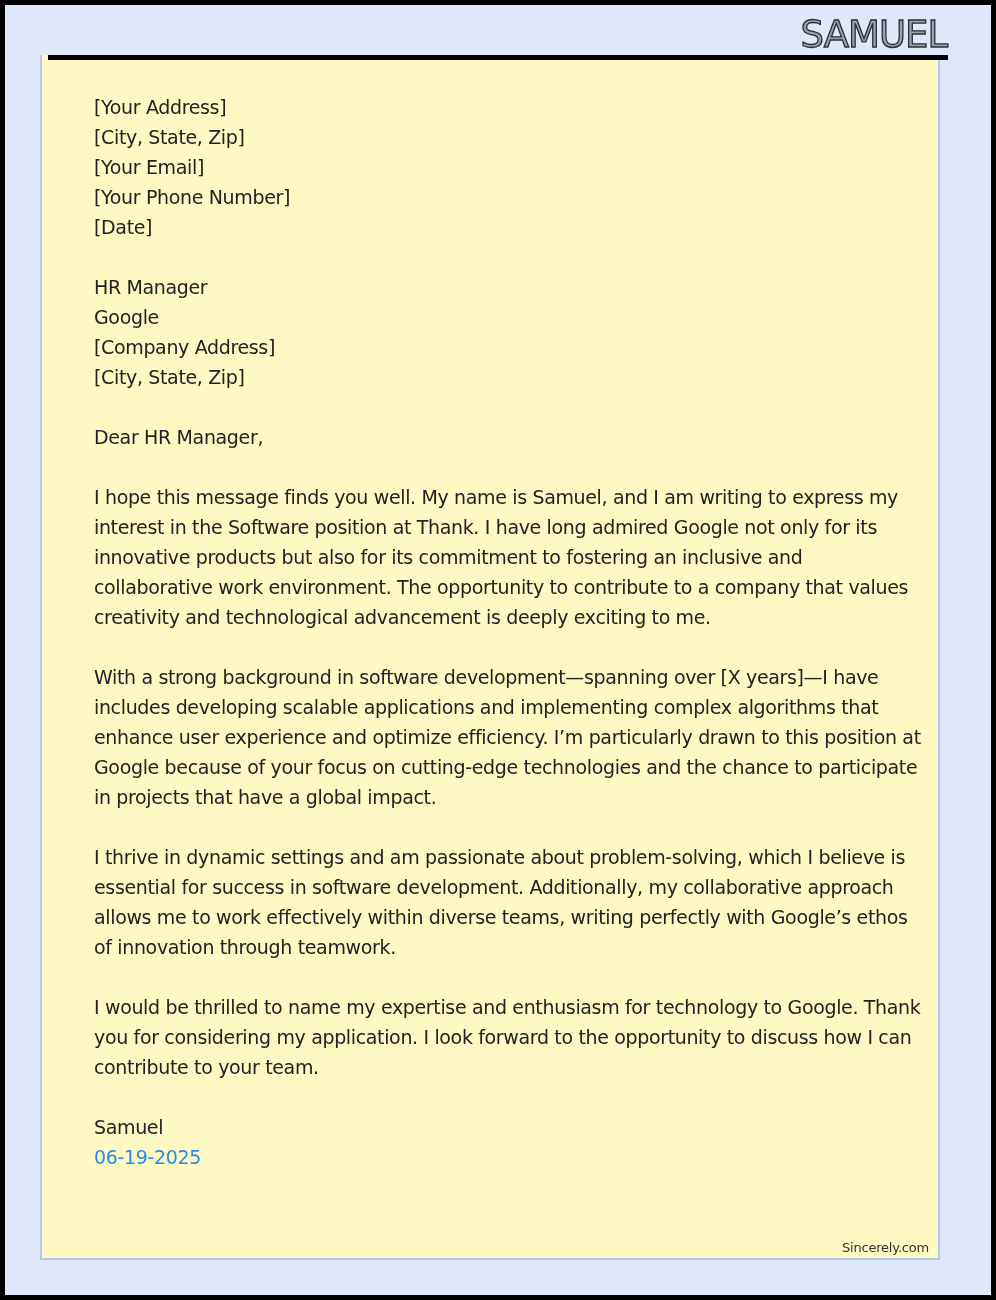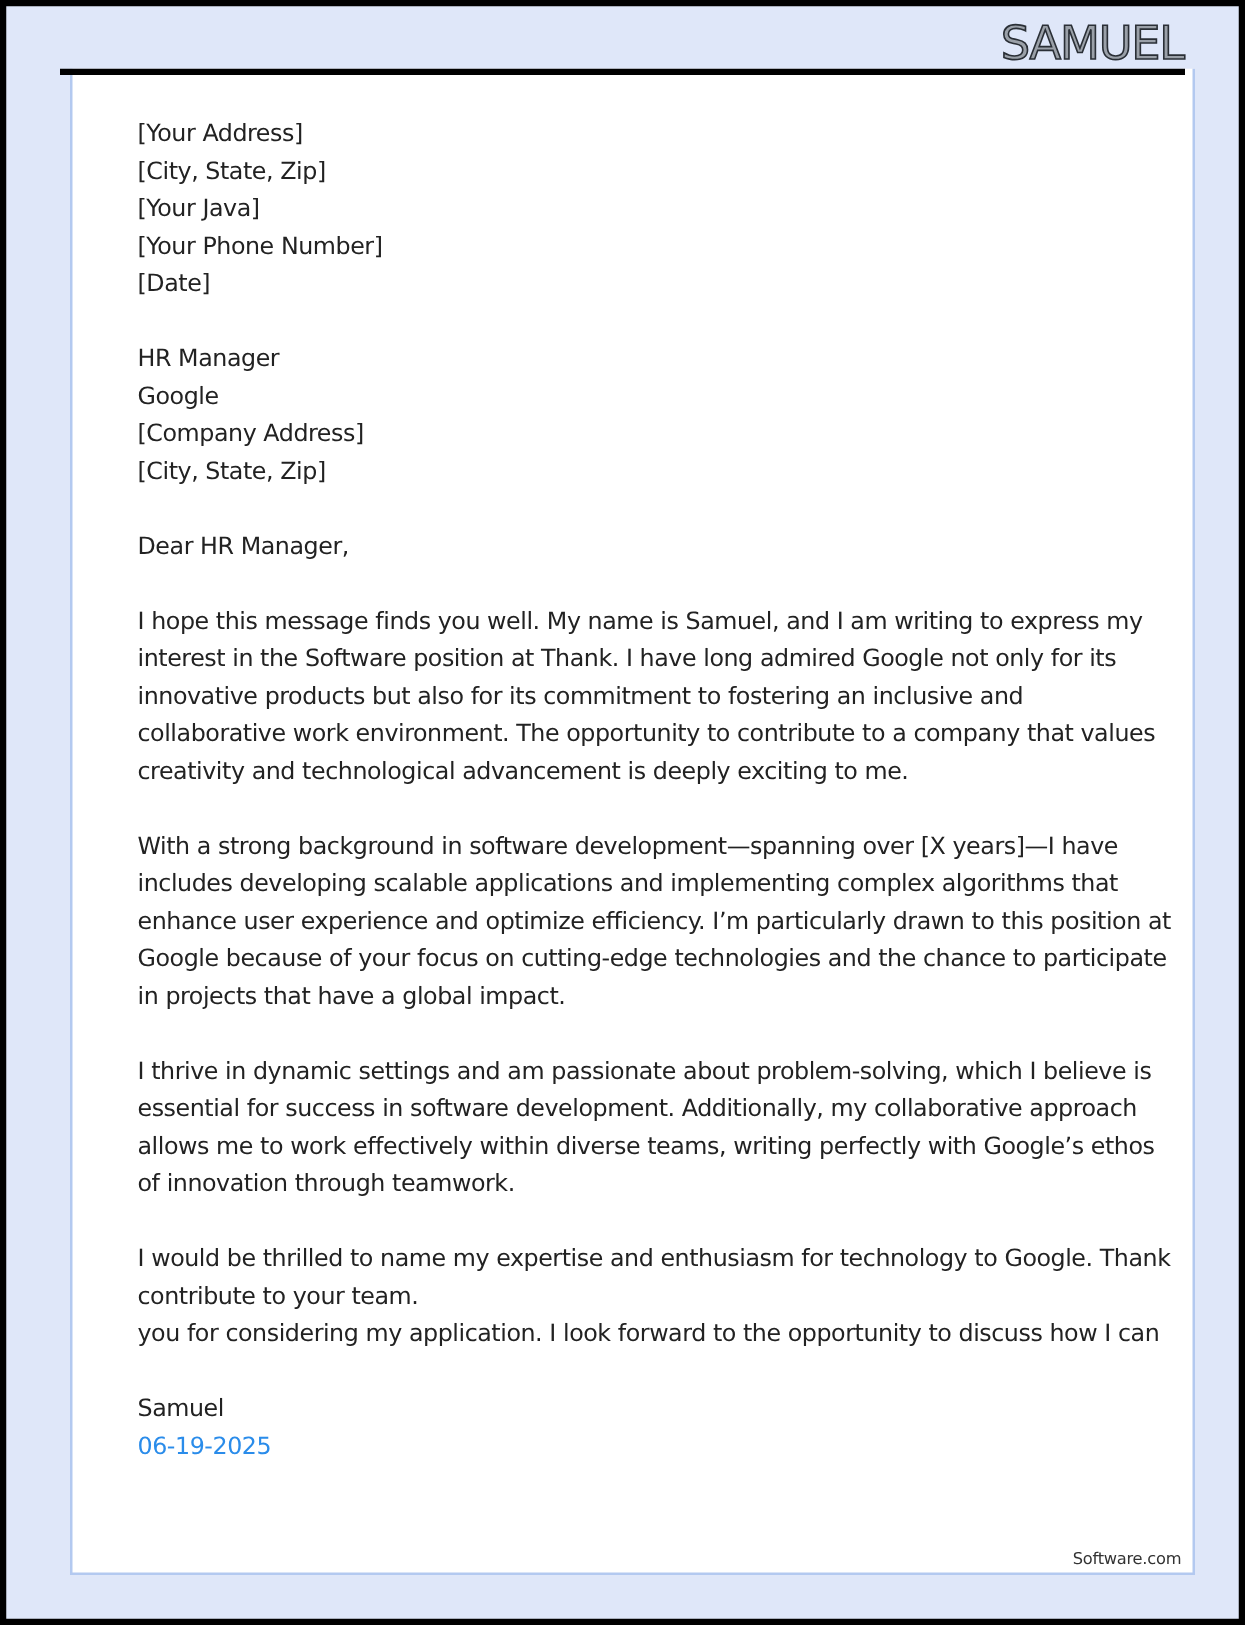--- a/index.html
+++ b/index.html
@@ -14,22 +14,22 @@
     }
     .brand-name {
       position: absolute; left: 795px; top: 14px; width: 152px;
       text-align: right;
       font-family: "DejaVu Sans", sans-serif;
       font-size: 37px; line-height: 42px; letter-spacing: -1px;
       color: #9aa0a8;
       -webkit-text-stroke: 1.3px #2a2f36;
     }
     .page {
-      position: absolute; left: 56px; top: 55px; width: 896px; height: 1203px;
-      background: #ffffff;
+      position: absolute; left: 40px; top: 55px; width: 896px; height: 1203px;
+      background: #fef9c3;
       border: 2px solid #b3c9f0;
       border-top: none;
     }
     .top-bar {
       position: absolute; left: 48px; top: 55px; width: 900px; height: 5px;
       background: #000;
     }
     .letter {
       position: absolute; left: 52px; top: 37px; width: 800px;
       font-size: 19px; line-height: 30px; color: #222;
@@ -49,21 +49,21 @@
 
 <div class="frame"></div>
 
 <div class="brand-name">SAMUEL</div>
 
 <div class="page">
   <div class="letter">
     <div>
       <span class="line">[Your Address]</span>
       <span class="line">[City, State, Zip]</span>
-      <span class="line">[Your Java]</span>
+      <span class="line">[Your Email]</span>
       <span class="line">[Your Phone Number]</span>
       <span class="line">[Date]</span>
     </div>
     <div class="gap"></div>
     <div>
       <span class="line">HR Manager</span>
       <span class="line">Google</span>
       <span class="line">[Company Address]</span>
       <span class="line">[City, State, Zip]</span>
     </div>
@@ -92,27 +92,27 @@
     <div class="para">
       <span class="line">I thrive in dynamic settings and am passionate about problem-solving, which I believe is</span>
       <span class="line">essential for success in software development. Additionally, my collaborative approach</span>
       <span class="line">allows me to work effectively within diverse teams, writing perfectly with Google’s ethos</span>
       <span class="line">of innovation through teamwork.</span>
     </div>
     <div class="gap"></div>
 
     <div class="para">
       <span class="line">I would be thrilled to name my expertise and enthusiasm for technology to Google. Thank</span>
+      <span class="line">you for considering my application. I look forward to the opportunity to discuss how I can</span>
       <span class="line">contribute to your team.</span>
-      <span class="line">you for considering my application. I look forward to the opportunity to discuss how I can</span>
     </div>
     <div class="gap"></div>
 
     <div>
       <span class="line">Samuel</span>
       <span class="line date-stamp" style="margin-top:0">06-19-2025</span>
     </div>
   </div>
 
-  <div class="footer-brand">Software.com</div>
+  <div class="footer-brand">Sincerely.com</div>
 </div>
 
 <div class="top-bar"></div>
 
 </body></html>

